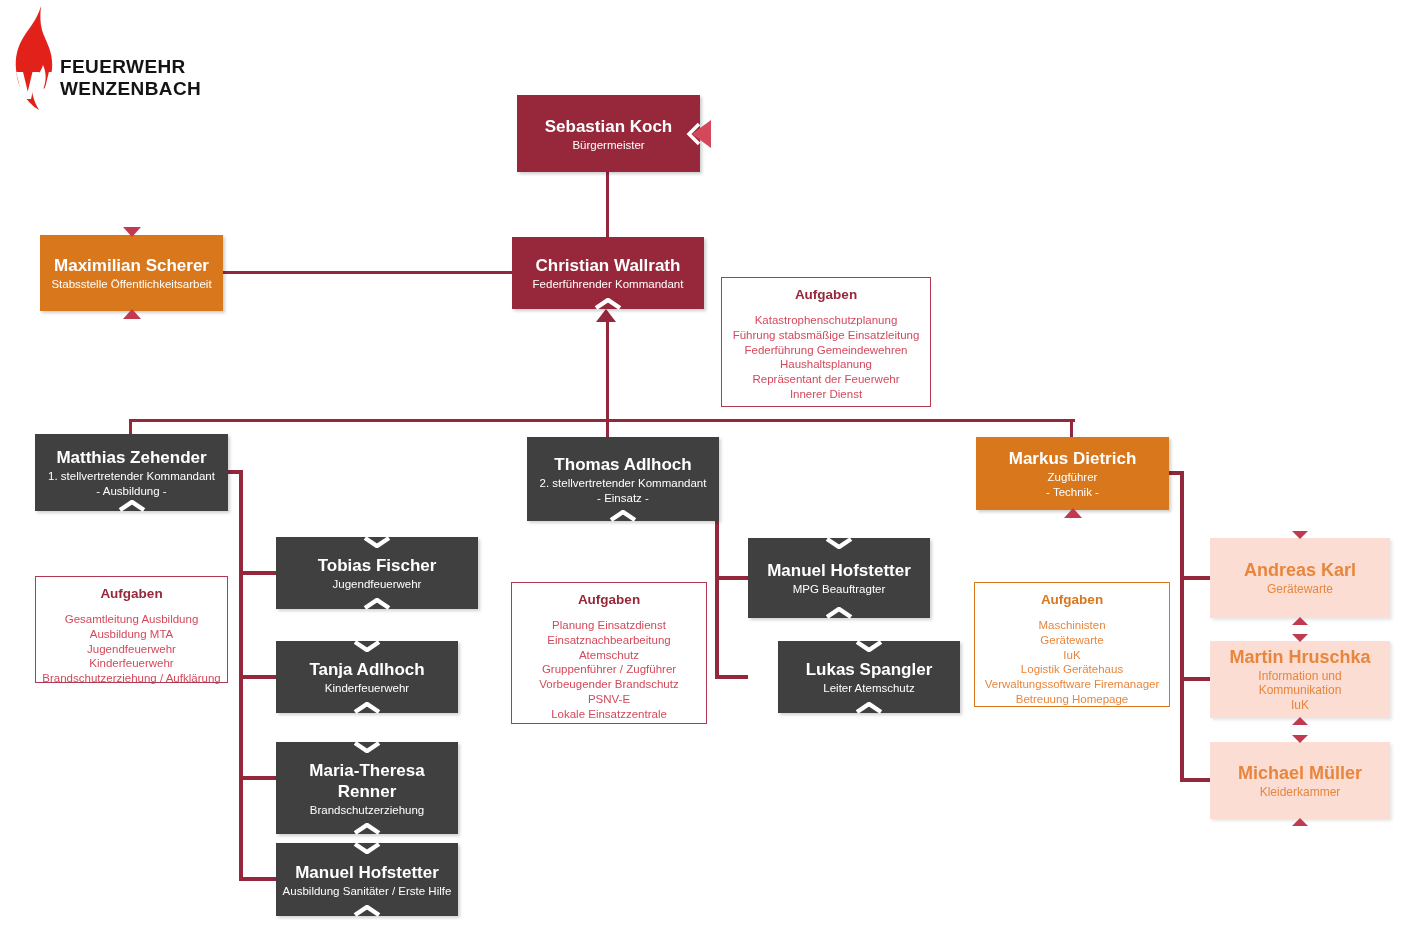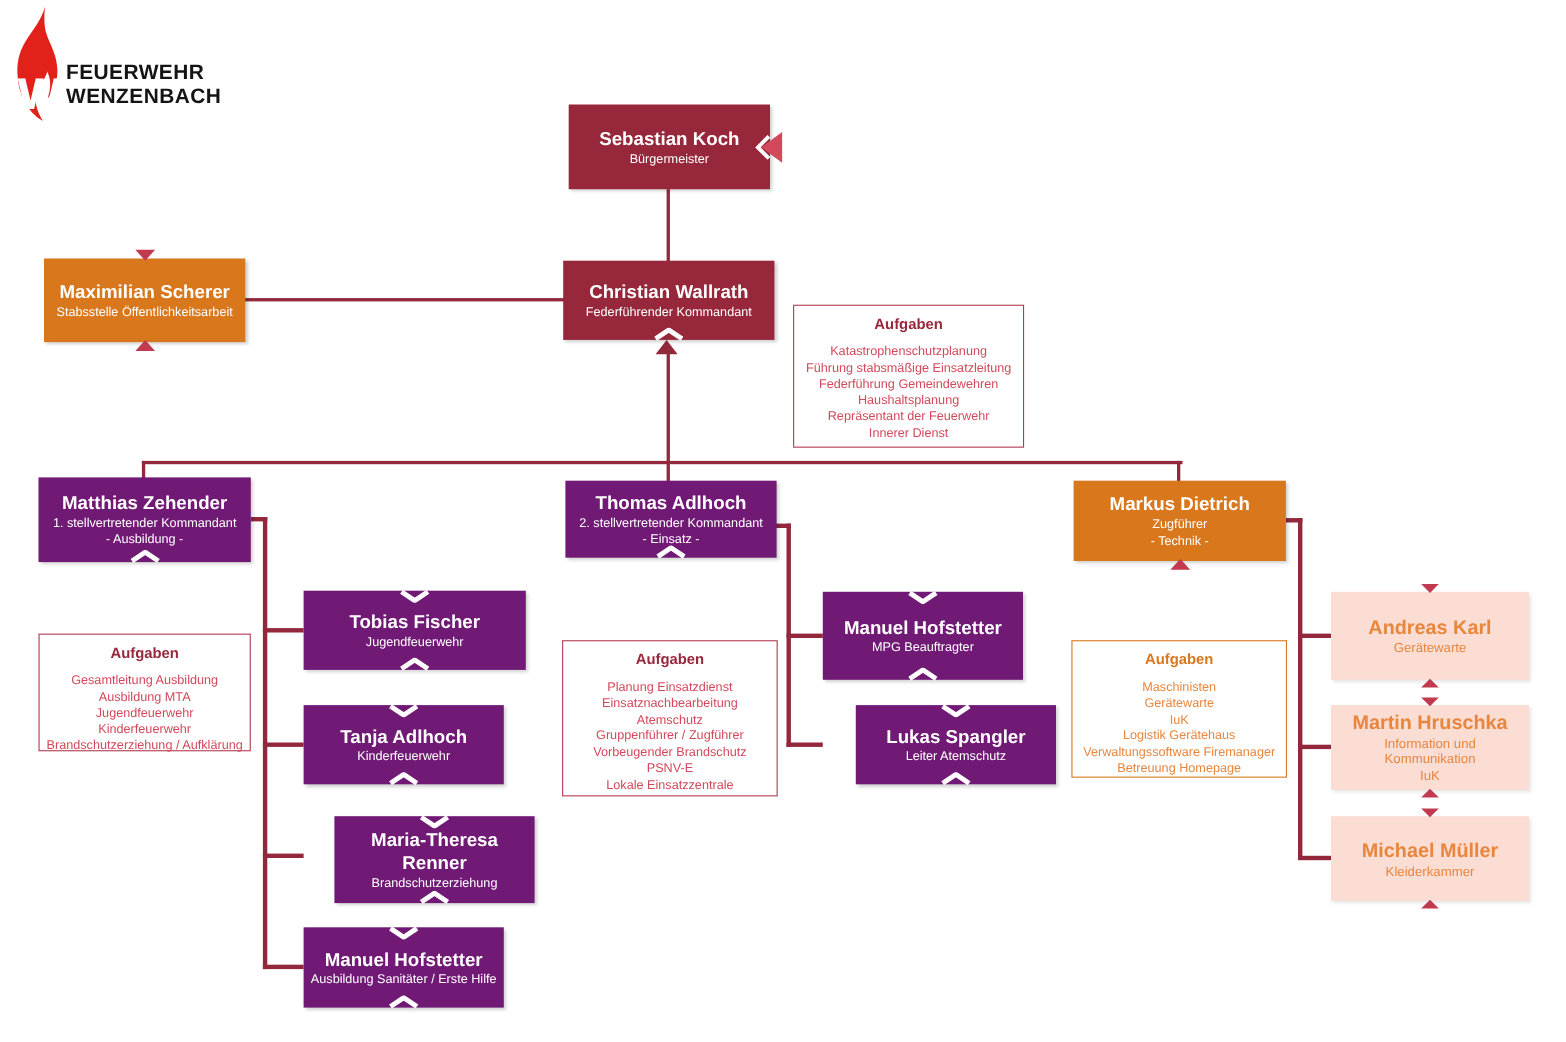--- a/index.html
+++ b/index.html
@@ -17,21 +17,21 @@
     position:absolute;left:46px;top:50px;color:#141414;font-weight:bold;
     font-size:19px;line-height:22px;letter-spacing:.4px;
   }
   
   .box{
     position:absolute;box-sizing:border-box;display:flex;flex-direction:column;
     align-items:center;justify-content:center;text-align:center;z-index:2;
     padding:2px 6px;
   }
   .dark   {background:#97273a;color:#fff;box-shadow:2px 2px 3px rgba(0,0,0,.20);}
-  .crimson{background:#701a75;color:#fff;box-shadow:2px 2px 3px rgba(0,0,0,.18);}
+  .crimson{background:#404040;color:#fff;box-shadow:2px 2px 3px rgba(0,0,0,.18);}
   .orangeb{background:#d8771c;color:#fff;box-shadow:2px 2px 3px rgba(0,0,0,.20);}
   .pink   {background:#fbddd3;color:#e8863d;box-shadow:2px 2px 3px rgba(0,0,0,.10);}
   .nm{font-weight:bold;font-size:17px;line-height:21px;}
   .rl{font-size:11.5px;line-height:14px;margin-top:1px;}
   .pink .nm{font-size:18px;color:#e8863d;}
   .pink .rl{color:#e8863d;font-size:12px;}
   
   .aufg{
     position:absolute;box-sizing:border-box;background:#fff;border:1.6px solid #b23a50;
     z-index:2;text-align:center;padding-top:9px;margin-top:44px;
@@ -151,21 +151,21 @@
 
   <div class="aufg" style="left:35px;top:532px;width:193px;height:107px;">
     <div class="ttl">Aufgaben</div>
     <div class="it">Gesamtleitung Ausbildung</div>
     <div class="it">Ausbildung MTA</div>
     <div class="it">Jugendfeuerwehr</div>
     <div class="it">Kinderfeuerwehr</div>
     <div class="it">Brandschutzerziehung / Aufklärung</div>
   </div>
 
-  <div class="box crimson" style="left:514px;top:437px;width:192px;height:70px;">
+  <div class="box crimson" style="left:527px;top:437px;width:192px;height:84px;">
     <div class="nm">Thomas Adlhoch</div>
     <div class="rl">2. stellvertretender Kommandant</div>
     <div class="rl">- Einsatz -</div>
     <svg class="chv b" width="30" height="12" viewBox="0 0 30 12">
       <polyline points="3,10 15,2 27,10" fill="none" stroke="#ffffff" stroke-width="4.5"></polyline>
     </svg>
   </div>
 
   <div class="aufg" style="left:511px;top:538px;width:196px;height:142px;">
     <div class="ttl">Aufgaben</div>
@@ -210,21 +210,21 @@
     <svg class="chv t" width="30" height="12" viewBox="0 0 30 12">
       <polyline points="3,2 15,10 27,2" fill="none" stroke="#ffffff" stroke-width="4.5"></polyline>
     </svg>
     <div class="nm">Tanja Adlhoch</div>
     <div class="rl">Kinderfeuerwehr</div>
     <svg class="chv b" width="30" height="12" viewBox="0 0 30 12">
       <polyline points="3,10 15,2 27,10" fill="none" stroke="#ffffff" stroke-width="4.5"></polyline>
     </svg>
   </div>
 
-  <div class="box crimson" style="left:276px;top:742px;width:182px;height:79px;margin-left:28px;">
+  <div class="box crimson" style="left:276px;top:742px;width:182px;height:92px;">
     <svg class="chv t" width="30" height="12" viewBox="0 0 30 12">
       <polyline points="3,2 15,10 27,2" fill="none" stroke="#ffffff" stroke-width="4.5"></polyline>
     </svg>
     <div class="nm">Maria-Theresa Renner</div>
     <div class="rl">Brandschutzerziehung</div>
     <svg class="chv b" width="30" height="12" viewBox="0 0 30 12">
       <polyline points="3,10 15,2 27,10" fill="none" stroke="#ffffff" stroke-width="4.5"></polyline>
     </svg>
   </div>
 

